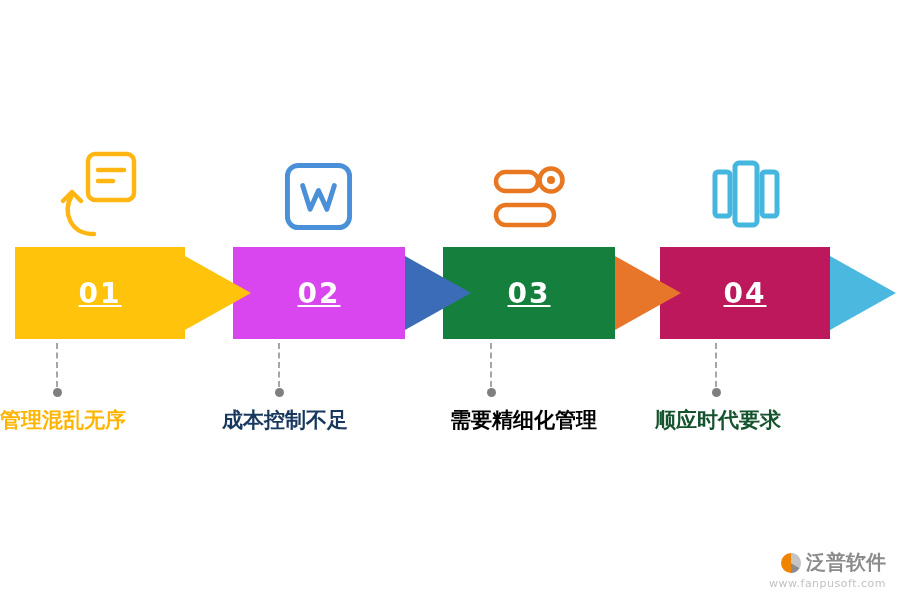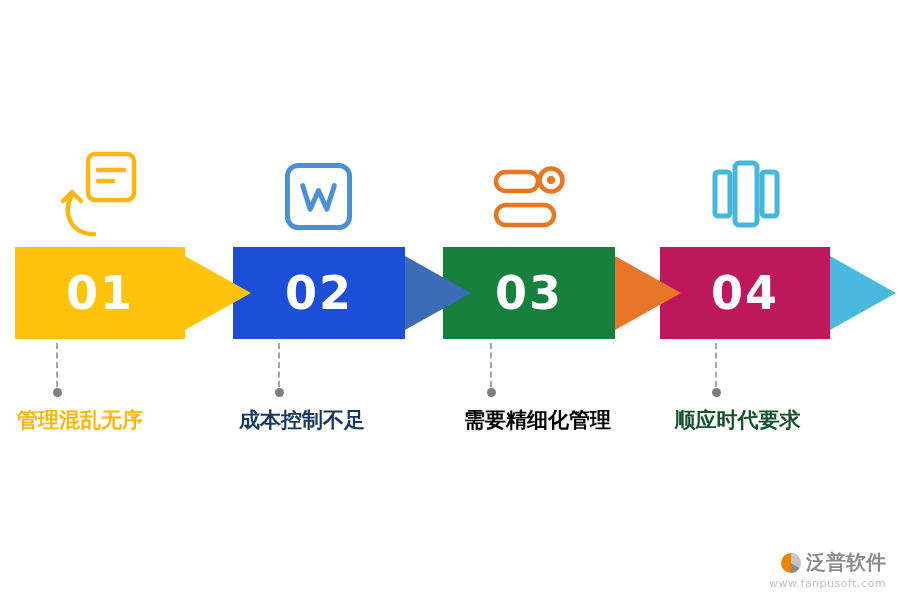--- a/index.html
+++ b/index.html
@@ -16,23 +16,24 @@
     position: absolute;
     top: 247px;
     height: 92px;
     z-index: 1;
     display: flex;
     align-items: center;
     justify-content: center;
   }
   .bar .num {
     color: #ffffff;
-    font-size: 46px;
+    font-size: 28px;
     font-weight: bold;
     letter-spacing: 2px;
+    text-decoration: underline;
   }
   .bar.s1 { left: 15px;  width: 170px; }
   .bar.s2 { left: 233px; width: 172px; }
   .bar.s3 { left: 443px; width: 172px; }
   .bar.s4 { left: 660px; width: 170px; }
 
   
   .arrow {
     position: absolute;
     top: 256px;
@@ -78,21 +79,20 @@
   .connector.c2 { left: 278px; }
   .connector.c3 { left: 490px; }
   .connector.c4 { left: 715px; }
 
   
   .label {
     position: absolute;
     top: 406px;
     font-size: 21px;
     font-weight: bold;
-    text-align: center;
     white-space: nowrap;
   }
   .label.l1 { left: 0px;   width: 160px; }
   .label.l2 { left: 222px; width: 160px; }
   .label.l3 { left: 450px; width: 175px; }
   .label.l4 { left: 655px; width: 165px; }
 
   
   .brand {
     position: absolute;
@@ -148,21 +148,21 @@
     <rect x="29" y="8" width="22" height="62" rx="4" stroke="currentColor" stroke-width="5"></rect>
     <rect x="9" y="17" width="15" height="44" rx="3" stroke="currentColor" stroke-width="5"></rect>
     <rect x="56" y="17" width="15" height="44" rx="3" stroke="currentColor" stroke-width="5"></rect>
   </svg>
 
   <div class="bar s1" style="background-color: rgb(255, 195, 11);">
     <span class="num">01</span>
   </div>
   <div class="arrow a1" style="border-left-color: rgb(255, 195, 11);"></div>
 
-  <div class="bar s2" style="background-color: #1d4ed8;">
+  <div class="bar s2" style="background-color: #d946ef;">
     <span class="num">02</span>
   </div>
   <div class="arrow a2" style="border-left-color: rgb(59, 108, 183);"></div>
 
   <div class="bar s3" style="background-color: #15803d;">
     <span class="num">03</span>
   </div>
   <div class="arrow a3" style="border-left-color: rgb(232, 118, 42);"></div>
 
   <div class="bar s4" style="background-color: #be185d;">

